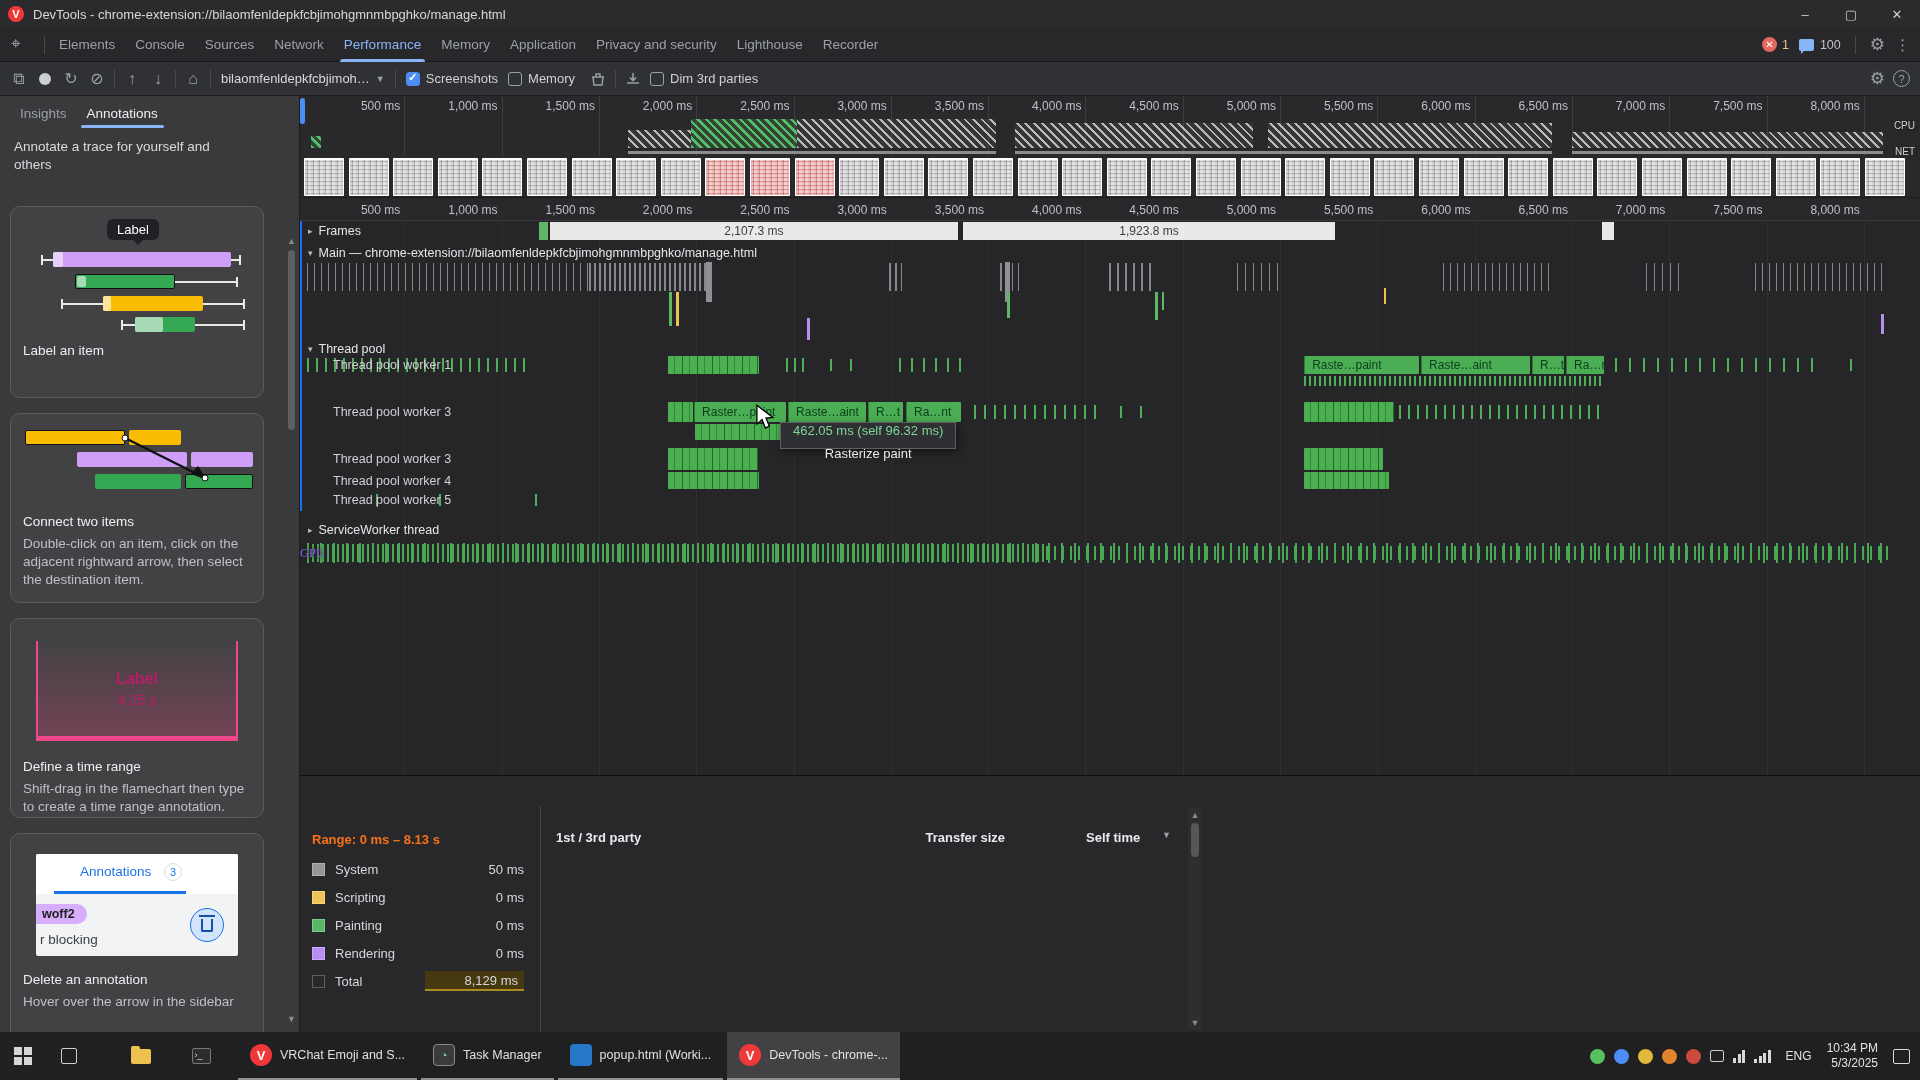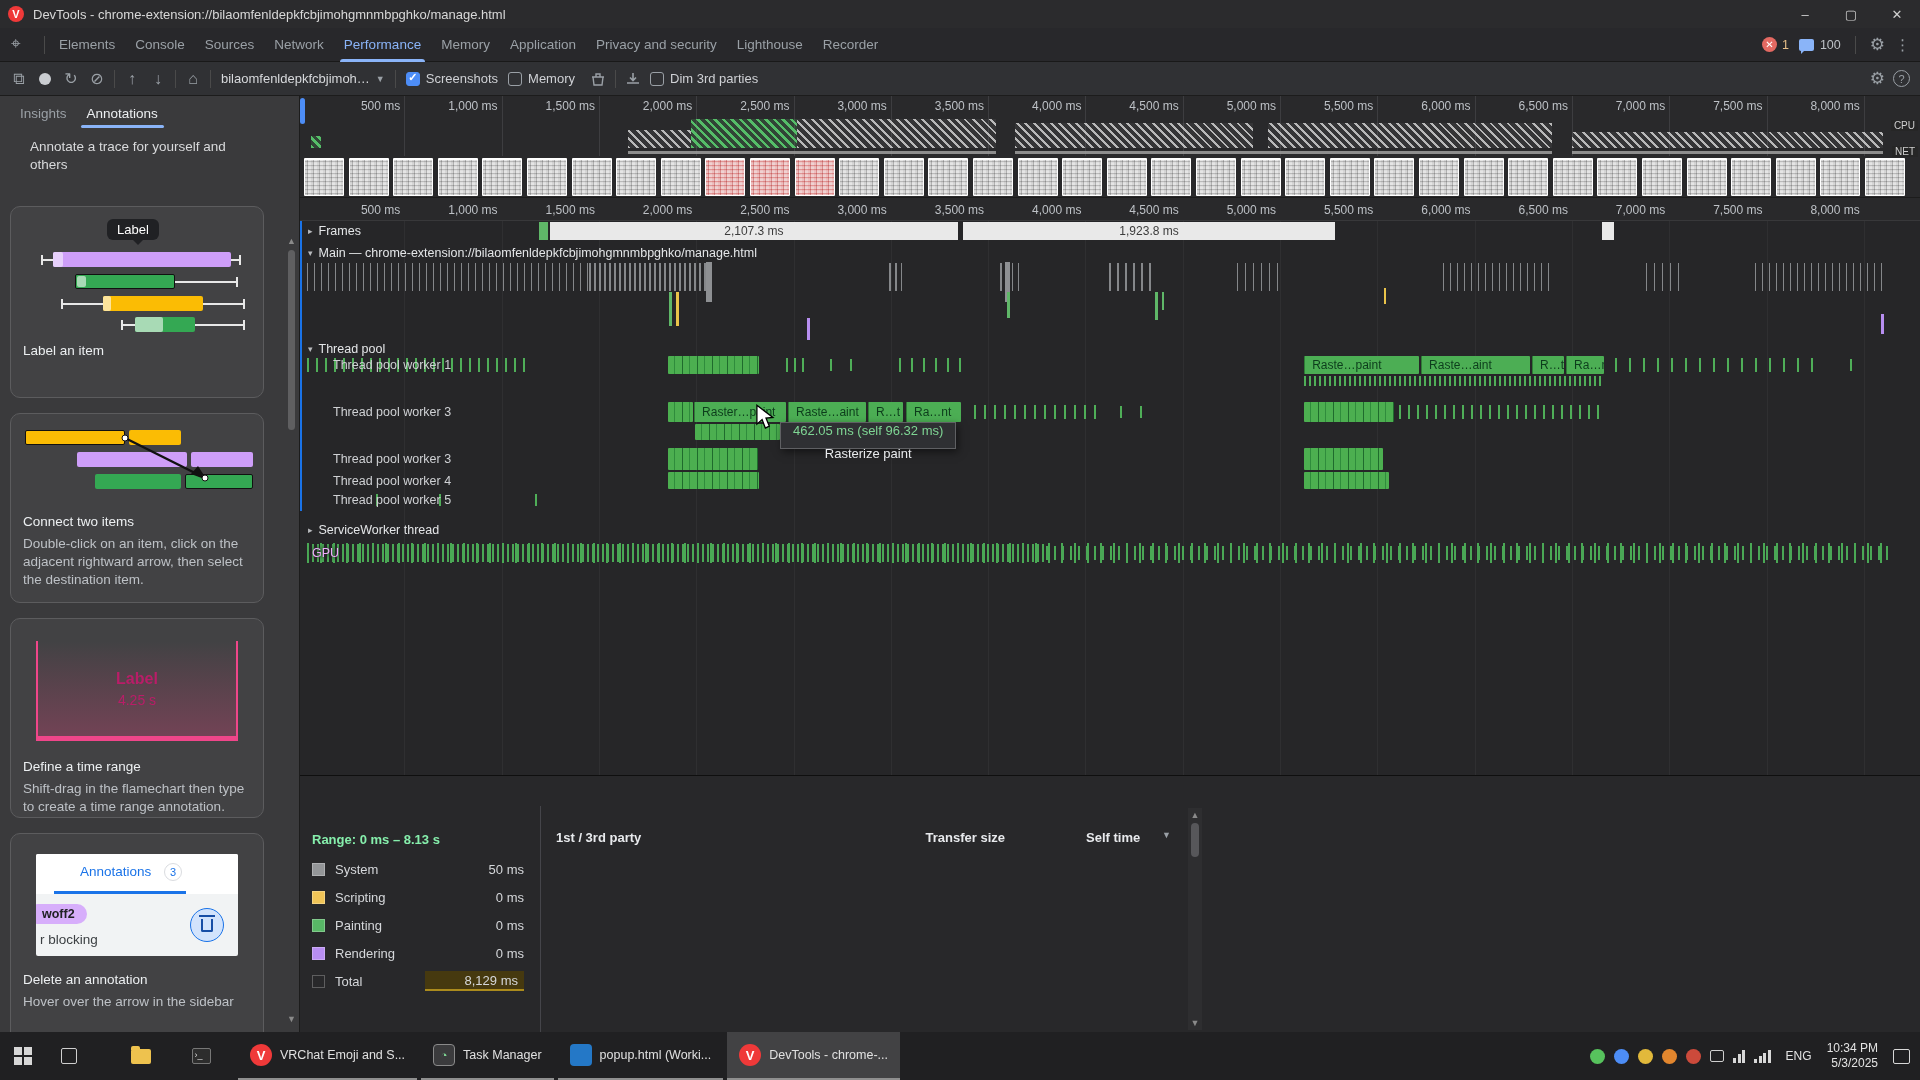--- a/index.html
+++ b/index.html
@@ -40,21 +40,21 @@
   .cb.on:after{content:"✓";position:absolute;left:1.5px;top:-2px;color:#fff;font-size:11px;font-weight:bold;}
   .tbgroup{display:flex;align-items:center;margin-right:10px;}
   #ptoolbar-right{margin-left:auto;display:flex;align-items:center;gap:8px;padding-right:10px;}
   .helpc{width:17px;height:17px;border-radius:50%;border:1.5px solid #9aa0a6;color:#9aa0a6;font-size:11px;display:flex;align-items:center;justify-content:center;}
   
   #sidebar{position:absolute;left:0;top:96px;width:300px;height:936px;background:#3a3a3c;border-right:1px solid #1c1c1c;overflow:hidden;}
   .stabs{display:flex;gap:4px;padding:6px 10px 0 12px;height:32px;}
   .stab{font-size:13.5px;color:#9aa0a6;padding:4px 8px 8px;position:relative;}
   .stab.active{color:#eceff1;}
   .stab.active:after{content:"";position:absolute;left:2px;right:2px;bottom:0;height:3px;border-radius:3px;background:#8ab4f8;}
-  .intro{padding:10px 30px;font-size:13.5px;color:#d9dadc;line-height:1.35;width:260px;}
+  .intro{padding:10px 14px;font-size:13.5px;color:#d9dadc;line-height:1.35;width:260px;}
   .card{position:absolute;left:10px;width:254px;background:#424244;border:1px solid #5c5c5e;border-radius:10px;padding:10px 12px;}
   .card .ctitle{font-size:13.5px;color:#eceff1;margin-top:8px;}
   .card .cbody{font-size:13.5px;color:#bdc1c6;line-height:1.35;margin-top:6px;}
   .whisk{position:absolute;height:2px;background:#e8e8e8;}
   .whisk:before,.whisk:after{content:"";position:absolute;top:-4px;width:2px;height:10px;background:#e8e8e8;}
   .whisk:before{left:0;}.whisk:after{right:0;}
   .ibar{position:absolute;height:15px;border-radius:2px;}
   .tooltip-black{position:absolute;background:#202124;color:#fff;font-size:13px;padding:3px 10px;border-radius:6px;}
   .tooltip-black:after{content:"";position:absolute;left:50%;bottom:-5px;border:5px solid transparent;border-top-color:#202124;border-bottom:0;}
   .rangebox{position:absolute;left:13px;right:13px;top:12px;height:100px;
@@ -114,21 +114,21 @@
   #ttip{position:absolute;left:480px;top:224px;height:27px;background:#2f3033;border:1px solid #5f6063;box-shadow:2px 3px 8px rgba(0,0,0,.5);display:flex;align-items:center;gap:8px;padding:0 12px;font-size:13px;white-space:nowrap;z-index:8;flex-direction:column;}
   #ttip .t1{color:#7fd694;}
   #ttip .t2{color:#e8eaed;}
   #cursor{position:absolute;left:455px;top:206px;z-index:9;}
   
   #bottom{position:absolute;left:0;top:679px;width:1620px;height:257px;background:#28282a;border-top:1px solid #0f0f0f;}
   #btabs{display:flex;gap:4px;height:30px;align-items:center;padding-left:12px;border-bottom:1px solid #39393b;}
   .btab{font-size:13px;color:#9aa0a6;padding:5px 10px 9px;position:relative;}
   .btab.active{color:#bed3f5;}
   .btab.active:after{content:"";position:absolute;left:4px;right:4px;bottom:0;height:3px;border-radius:3px;background:#8ab4f8;}
-  #brange{position:absolute;left:12px;top:56px;font-size:13px;color:#86efac;font-weight:bold;}
+  #brange{position:absolute;left:12px;top:56px;font-size:13px;color:#f97316;font-weight:bold;}
   .legrow{position:absolute;left:12px;width:212px;height:22px;display:flex;align-items:center;}
   .sw{width:13px;height:13px;margin-right:10px;border:1px solid rgba(255,255,255,0.25);}
   .legname{font-size:13px;color:#d5d7da;}
   .legval{margin-left:auto;font-size:13px;color:#d5d7da;}
   .totalval{background:#46390f;border-bottom:2px solid #ab8b1d;padding:2px 6px 1px 40px;}
   #bdivider{position:absolute;left:240px;top:30px;bottom:0;width:1px;background:#45454a;}
   .thead{position:absolute;top:54px;font-size:13px;color:#e8eaed;font-weight:bold;}
   #bscroll{position:absolute;left:888px;top:32px;bottom:2px;width:14px;background:#2e2e30;}
   
   #taskbar{position:absolute;left:0;top:1032px;width:1920px;height:48px;background:#202022;display:flex;align-items:center;}
@@ -622,21 +622,21 @@
     <div class="trackhdr" style="left:8px;top:325px;">
       <span class="tri">▸</span>
       <span>ServiceWorker thread</span>
     </div>
 
     <div id="gpurow" class="abs" style="left:0;top:343px;width:1620px;height:26px;">
         <div class="gticks" style="left: 7px; top: 3px; width: 739.48px; height: 18px; background: repeating-linear-gradient(90deg, rgb(74, 168, 85) 0px, rgb(74, 168, 85) 2px, transparent 2px, transparent 5px);"></div>
         <div class="gticks" style="left: 746.48px; top: 5px; width: 842.618px; height: 14px; background: repeating-linear-gradient(90deg, rgb(74, 168, 85) 0px, rgb(74, 168, 85) 2px, transparent 2px, transparent 8px);"></div>
         <div class="gticks" style="left: 7px; top: 2px; width: 1582.1px; height: 20px; background: repeating-linear-gradient(90deg, rgb(74, 168, 85) 0px, rgb(74, 168, 85) 2px, transparent 2px, transparent 13px);"></div>
       </div>
-    <div class="rowlabel" style="left:12px;top:348px;color:#f0abfc;text-shadow:0 0 4px #262628,0 0 4px #262628;">GPU</div>
+    <div class="rowlabel" style="left:0;top:348px;color:#8b5cf6;text-shadow:0 0 4px #262628,0 0 4px #262628;font-family:Liberation Serif, serif;">GPU</div>
 
     <div id="ttip">
       <span class="t1">462.05 ms (self 96.32 ms)</span>
       <span class="t2">Rasterize paint</span>
     </div>
     <svg id="cursor" width="22" height="26" viewBox="0 0 16 20">
       <path d="M1,1 L1,15.5 L5,12 L7.5,18.5 L10.5,17 L8,10.8 L13.3,10.3 Z" fill="#fff" stroke="#000" stroke-width="1"></path>
     </svg>
   </div>
 

